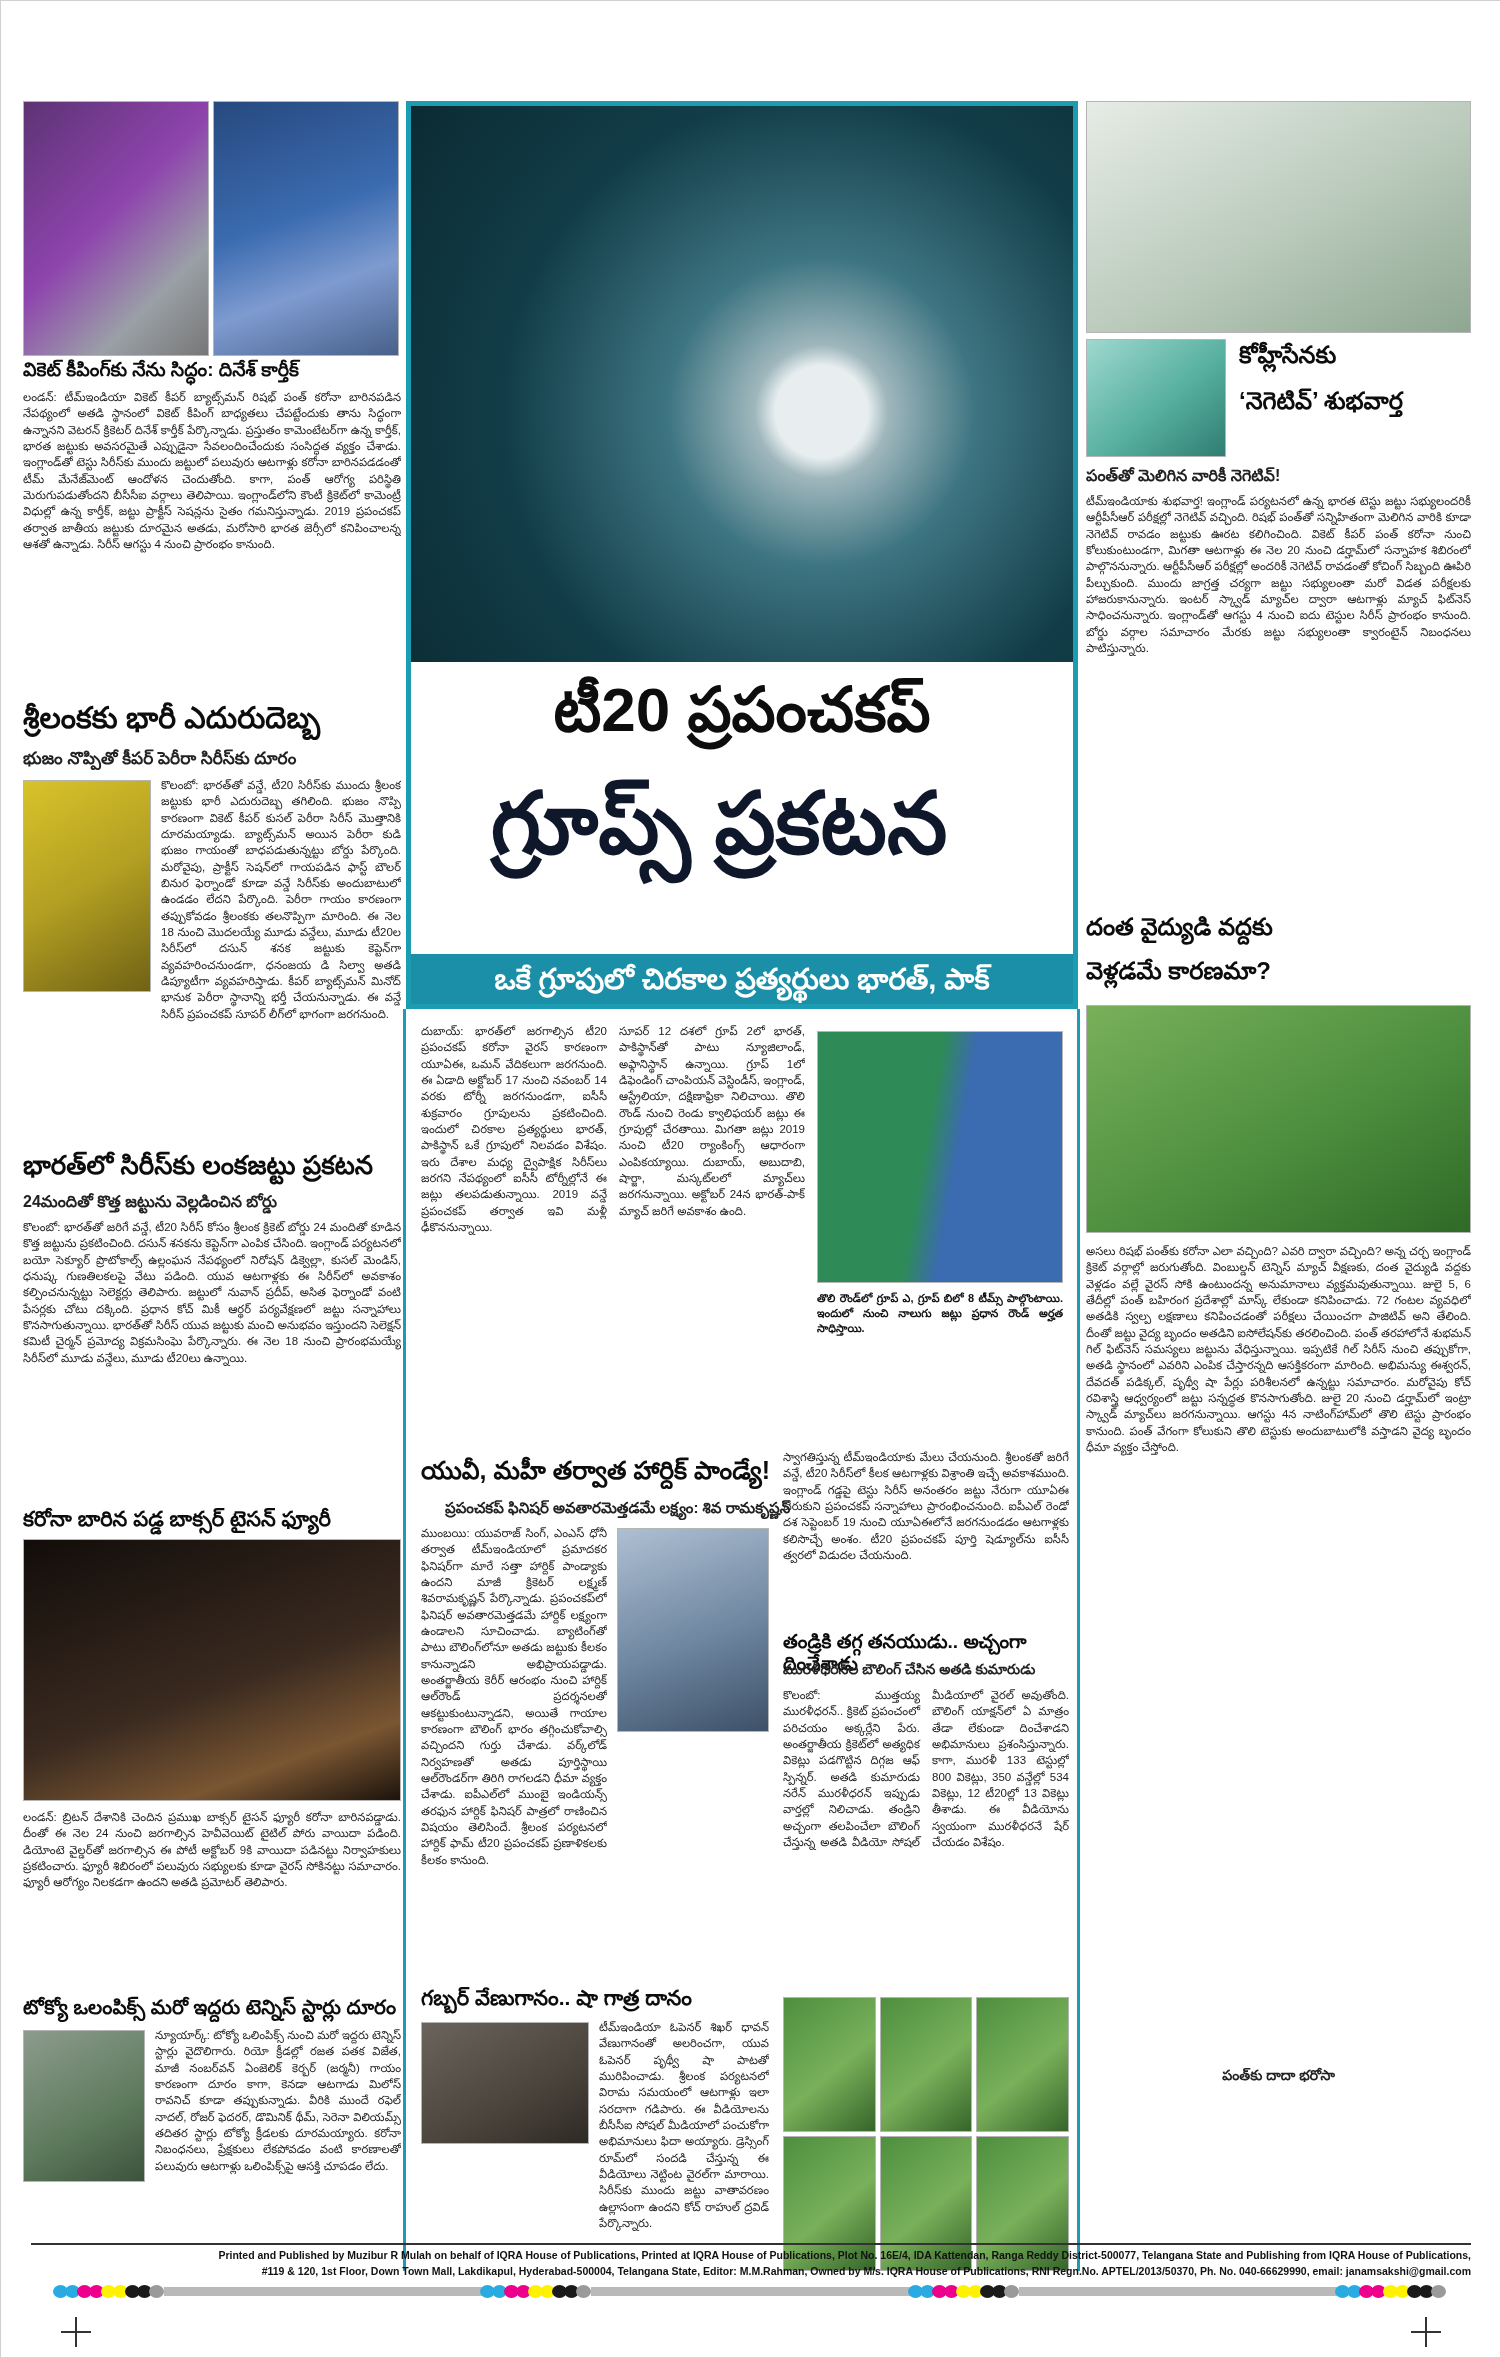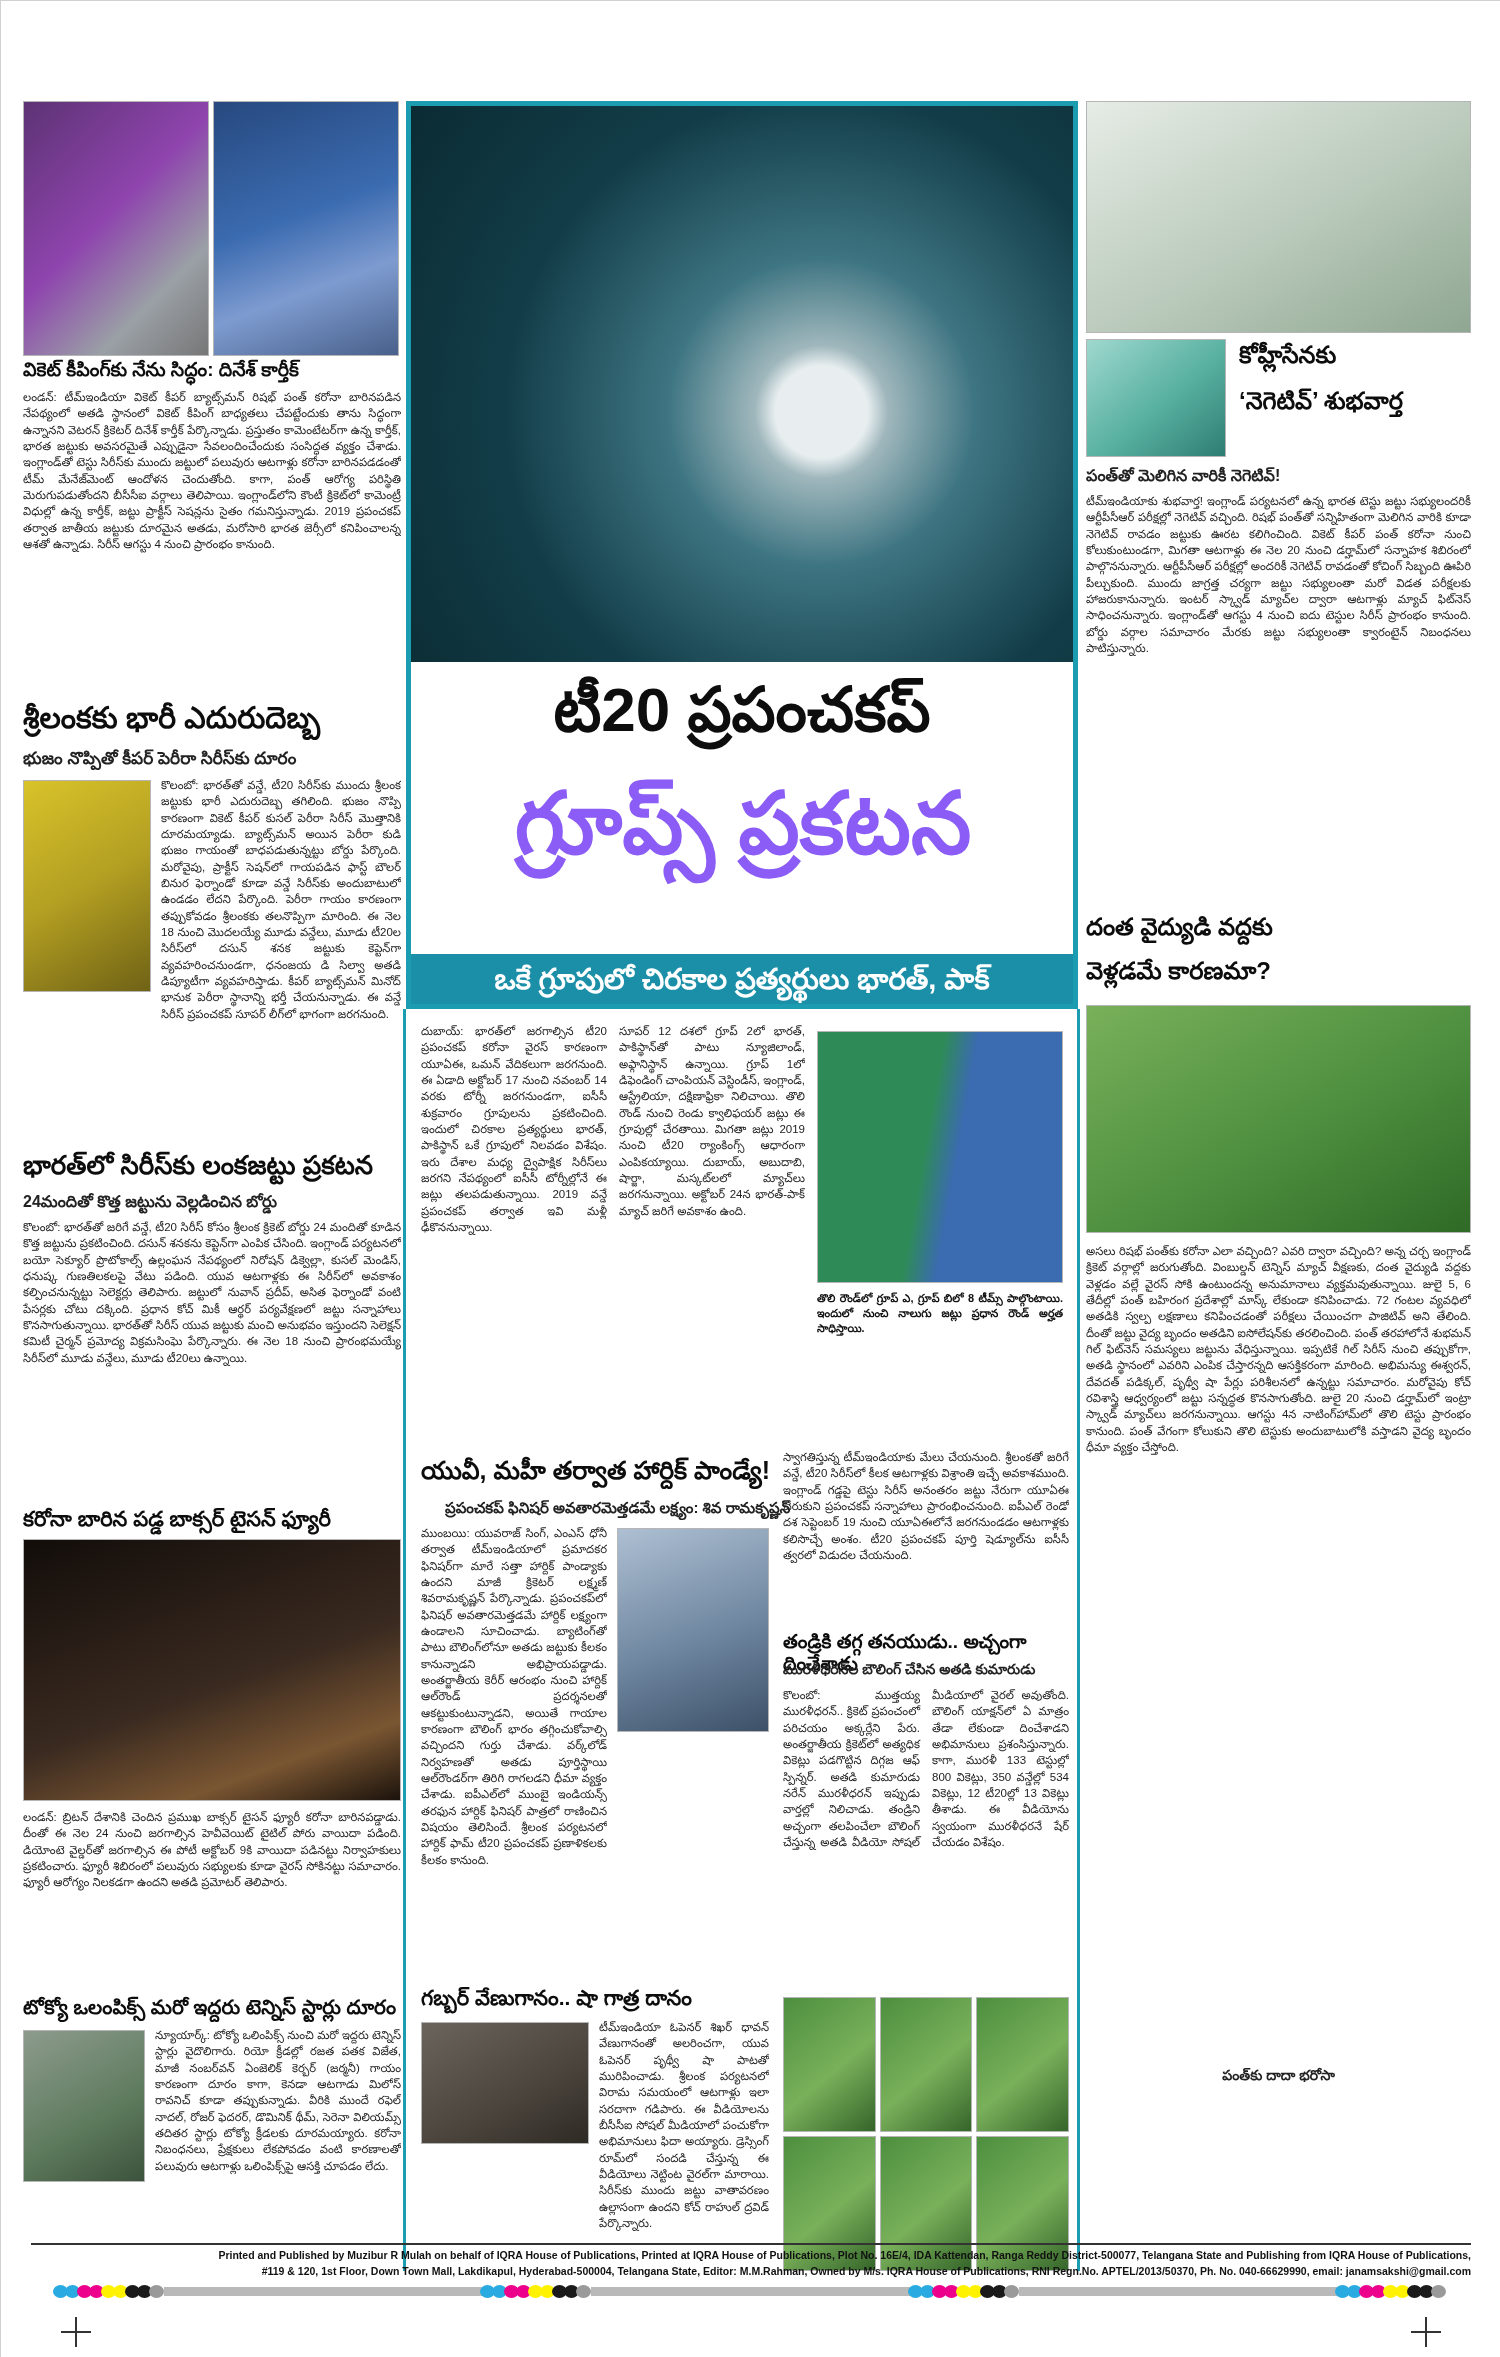--- a/index.html
+++ b/index.html
@@ -35,21 +35,21 @@
   .ph-team{background:linear-gradient(150deg,#e6ece6,#b9c9ba 55%,#8fa792);}
   .ph-blur{background:linear-gradient(140deg,#9fd8cf,#57b0a0 55%,#2f7d72);}
   .ph-pant{background:linear-gradient(150deg,#79b05a,#4d8f3f 55%,#2f6a26);}
   .ph-ganguly{background:linear-gradient(160deg,#45586a,#22303e 60%,#121a22);}
   .inset-l{float:left;margin:3px 10px 4px 0;}
   .inset-r{float:right;margin:3px 0 4px 10px;}
   
   .pkg{position:absolute;left:405px;top:100px;width:672px;height:908px;border:5px solid #1b9cb0;background:#fff;box-sizing:border-box;}
   .pkg-photo{position:absolute;left:0;top:0;width:662px;height:556px;}
   .pkg-h1{position:absolute;left:0;top:568px;width:662px;text-align:center;font-size:62px;font-weight:bold;color:#0d0d0d;}
-  .pkg-h2{position:absolute;left:0;top:668px;width:616px;text-align:center;font-size:86px;font-weight:bold;color:#8b5cf6;padding-left:24px;}
+  .pkg-h2{position:absolute;left:0;top:668px;width:616px;text-align:center;font-size:86px;font-weight:bold;color:#0f172a;}
   .band{position:absolute;left:0;bottom:0;width:662px;height:50px;background:#1b8fa8;color:#ffffff;
         font-size:29px;font-weight:bold;text-align:center;line-height:50px;}
   .vrule{position:absolute;width:3px;background:#1b9cb0;}
   .caption{font-size:11px;font-weight:bold;line-height:1.35;text-align:justify;color:#111;}
   
   .foot-rule{position:absolute;left:30px;top:2242px;width:1440px;height:2px;background:#333;}
   .foot-line{position:absolute;left:30px;width:1440px;text-align:right;font-size:10.5px;font-weight:bold;color:#111;}
   .colorbar{position:absolute;left:55px;top:2284px;width:1390px;height:13px;display:flex;align-items:center;}
   .cb-bar{flex:1;height:9px;background:#b9b9b9;}
   .cb-ovals{display:flex;}

